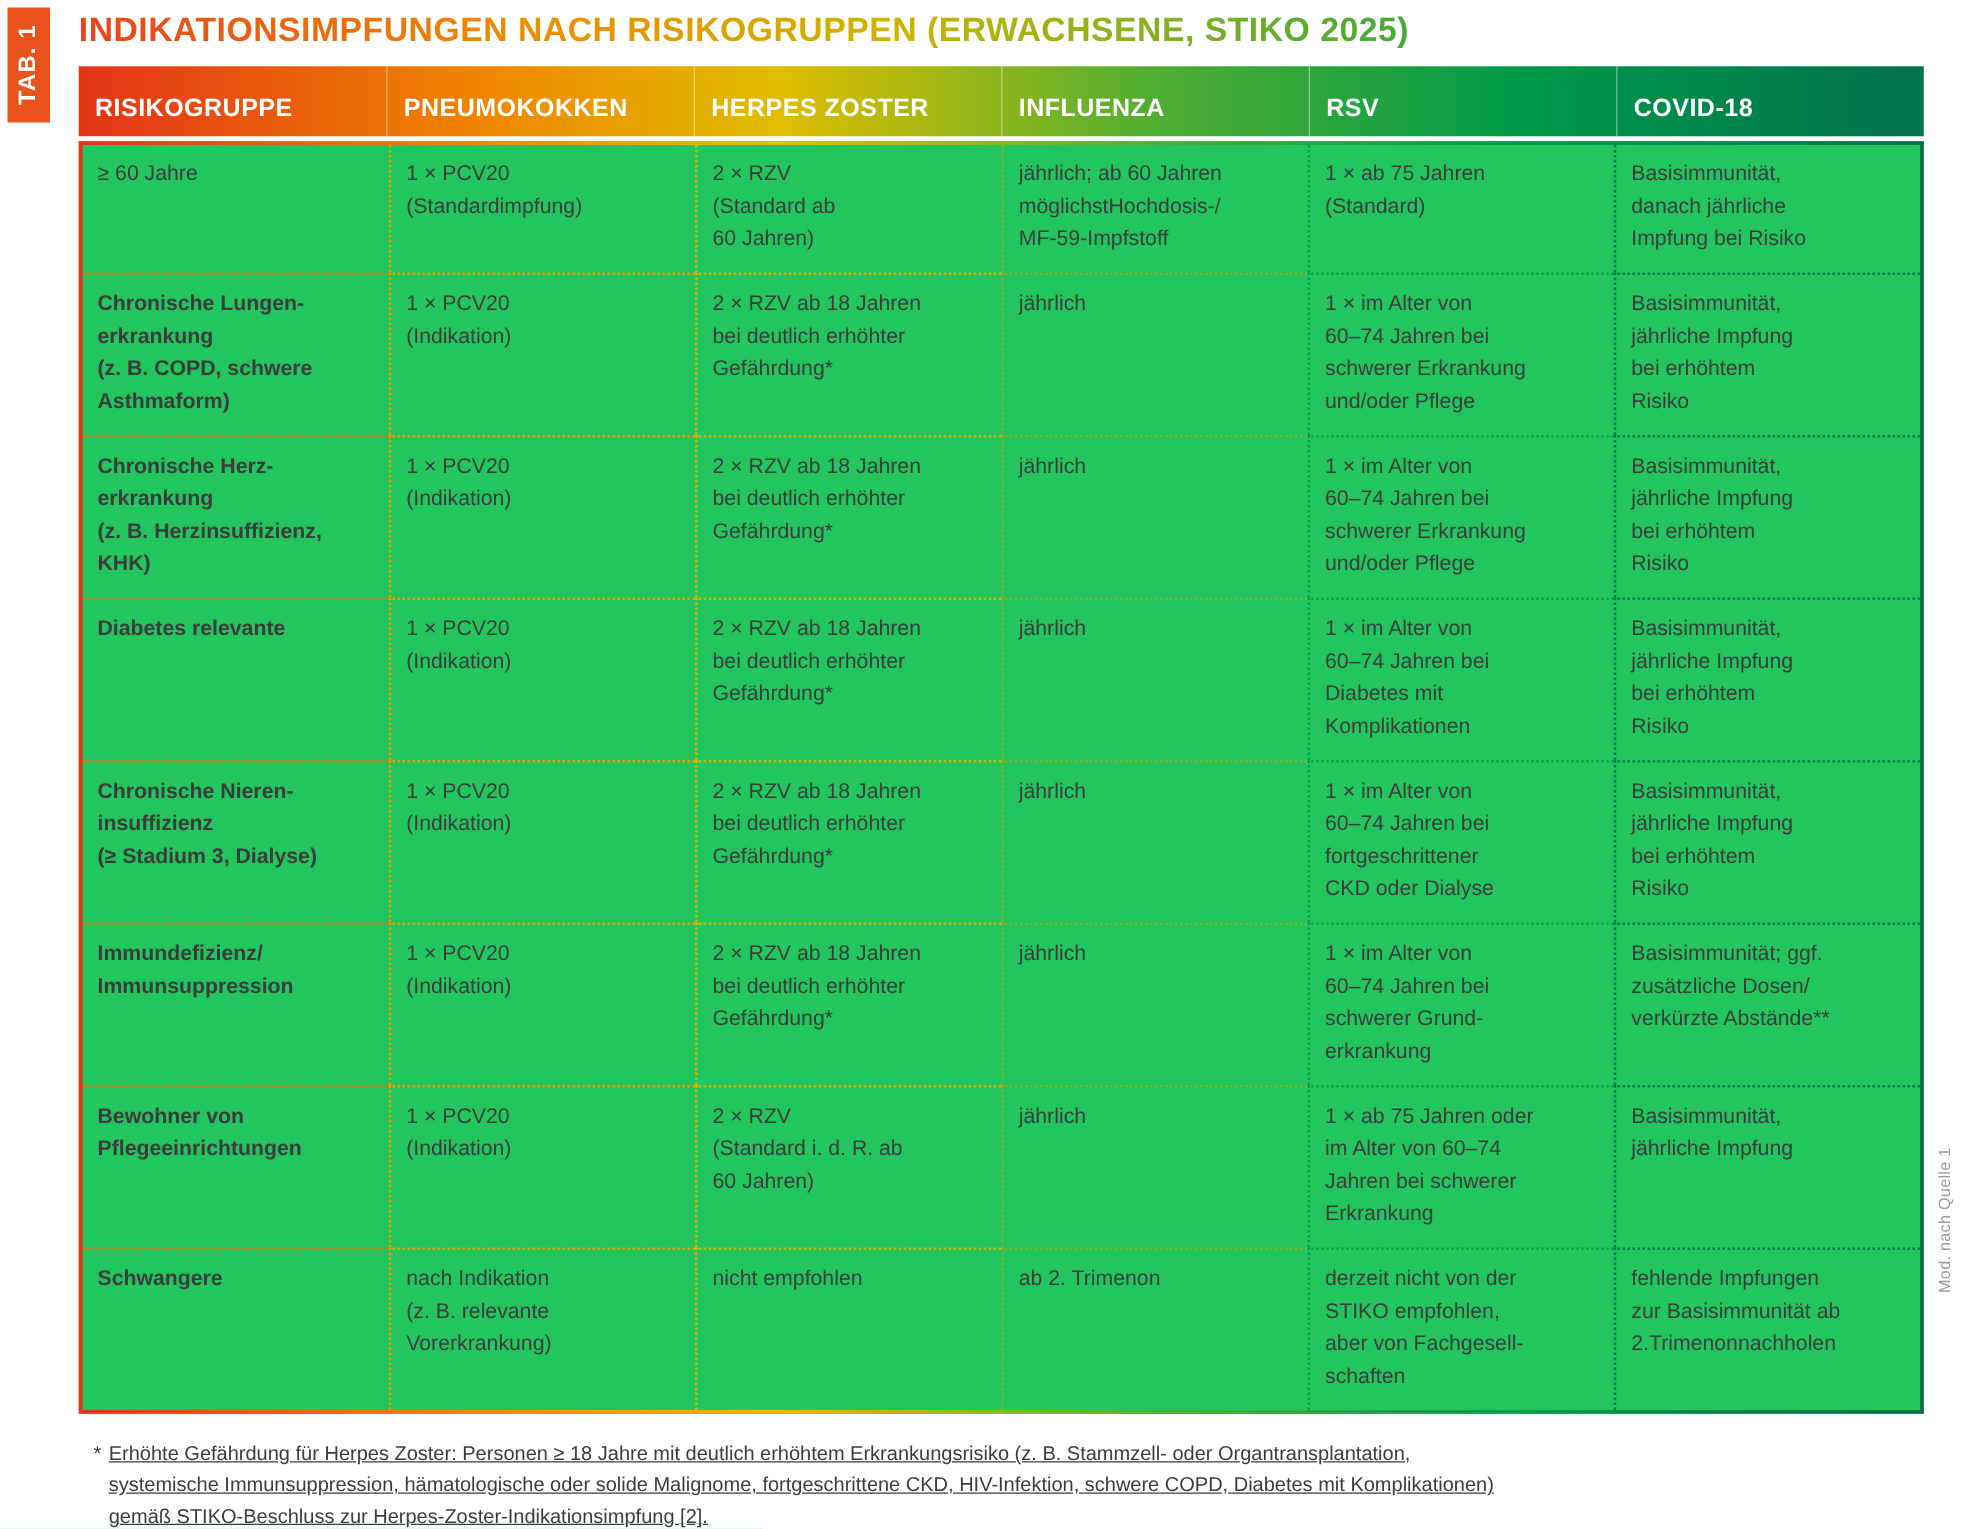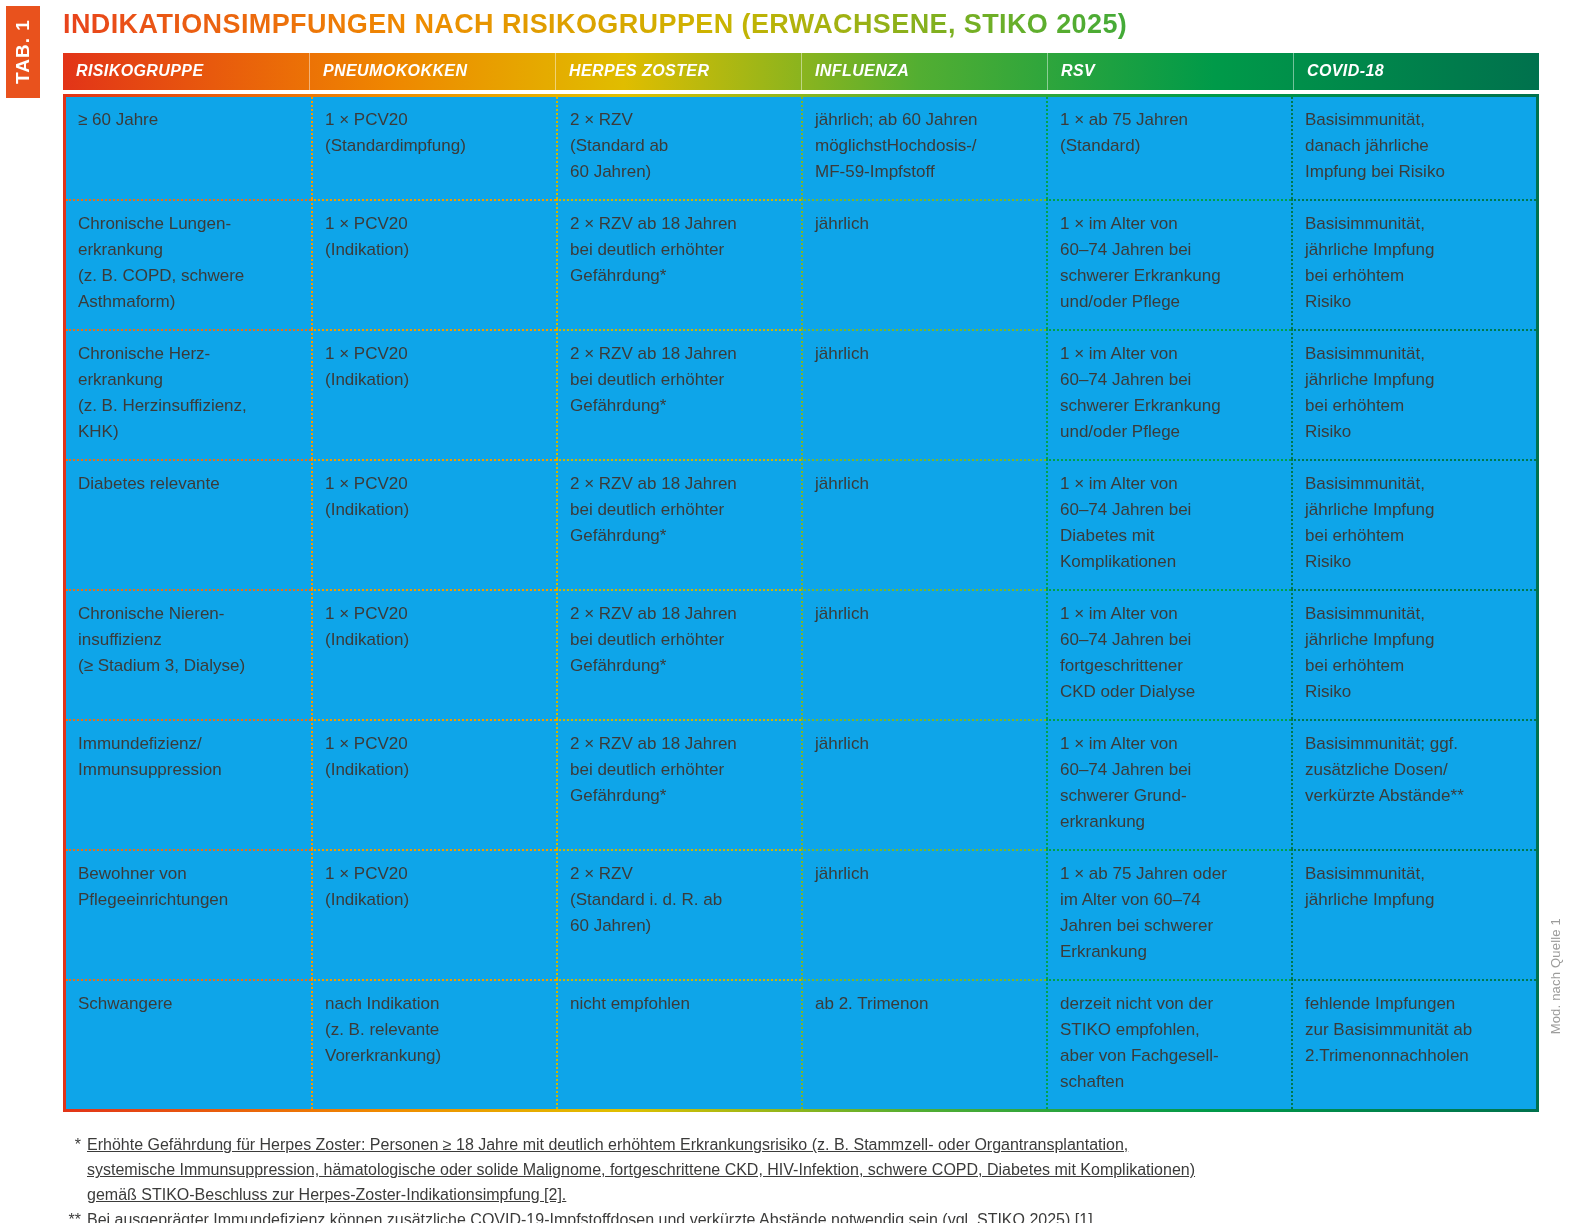--- a/index.html
+++ b/index.html
@@ -27,39 +27,39 @@
     -webkit-background-clip:text; background-clip:text; -webkit-text-fill-color:transparent;
     margin-bottom:13px;
   }
 
   
   .thead{
     display:grid; grid-template-columns:repeat(6,1fr);
     background:linear-gradient(90deg,#e23418 0%,#ef8600 22%,#e0bd00 38%,#52ae32 58%,#009a49 78%,#00714d 100%);
     color:#fff; margin-bottom:4px;
   }
-  .hcell{ padding:9px 13px 10px; font-weight:bold; font-size:16px; letter-spacing:.4px;font-style:italic; }
+  .hcell{ padding:23px 13px 10px; font-weight:bold; font-size:20px; letter-spacing:.4px; }
   .hcell + .hcell{ border-left:1px solid rgba(255,255,255,.45); }
 
   
   .tbody{
     border:3px solid;
     border-image:linear-gradient(90deg,#e23418 0%,#f08c00 22%,#e0c000 38%,#52ae32 58%,#009a49 78%,#00714d 100%) 1;
-    background:#0ea5e9;
+    background:#22c55e;
   }
   .trow{ display:grid; grid-template-columns:repeat(6,1fr); }
   .tcell{
     padding:10px 12px 14px; font-size:17px; line-height:26px; white-space:pre-line;
   }
   .col1{ border-left:2px dotted var(--c1); }
   .col2{ border-left:2px dotted var(--c2); }
   .col3{ border-left:2px dotted var(--c3); }
   .col4{ border-left:2px dotted var(--c4); }
   .col5{ border-left:2px dotted var(--c5); }
-  .rowsep.col0{ border-top:2px dotted var(--c0); }
+  .rowsep.col0{ border-top:2px dotted var(--c0);font-weight:bold; }
   .rowsep.col1{ border-top:2px dotted var(--c1); }
   .rowsep.col2{ border-top:2px dotted var(--c2); }
   .rowsep.col3{ border-top:2px dotted var(--c3); }
   .rowsep.col4{ border-top:2px dotted var(--c4); }
   .rowsep.col5{ border-top:2px dotted var(--c5); }
 
   
   .footnotes{ margin:20px 0 0 2px; }
   .footnote{ display:flex; font-size:16px; line-height:25px; }
   .footnote .marker{ width:22px; text-align:right; padding-right:6px; flex:none; }

